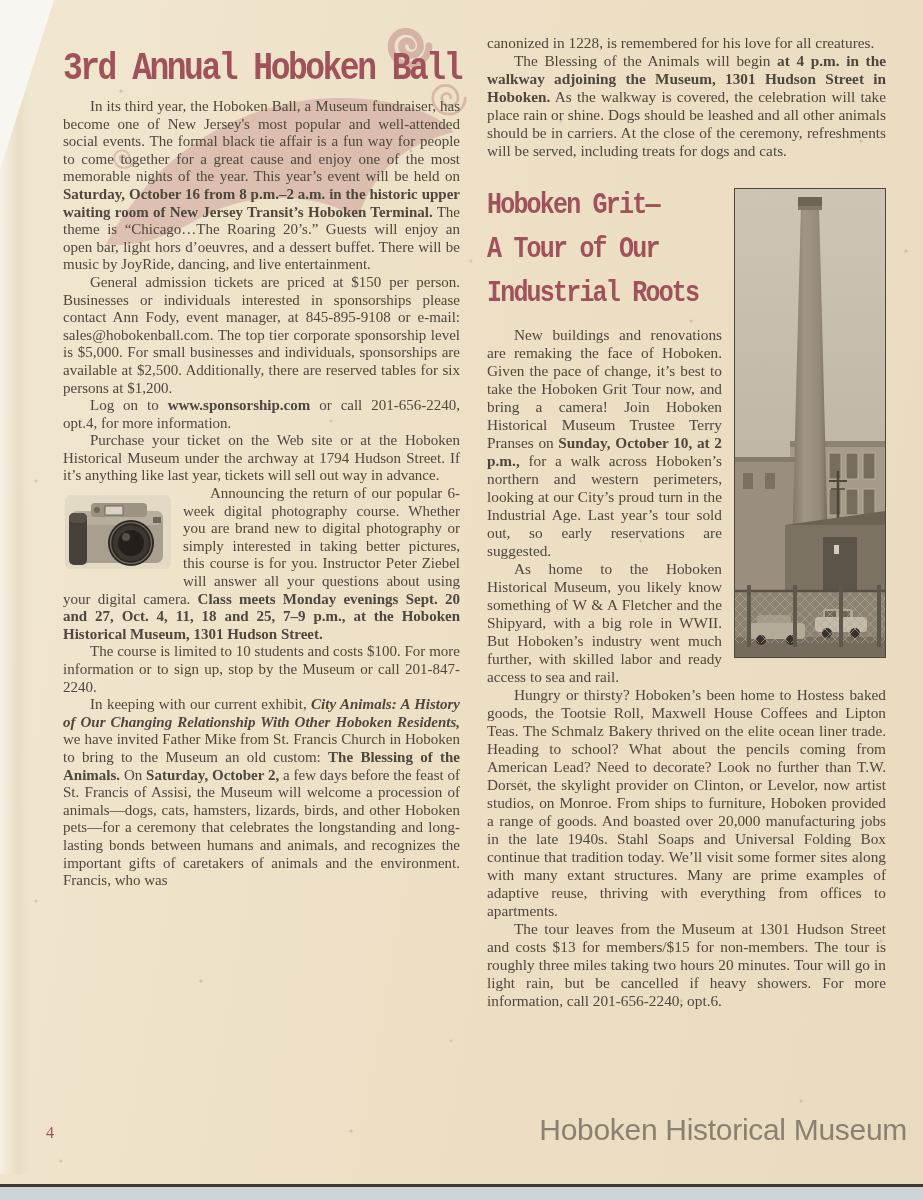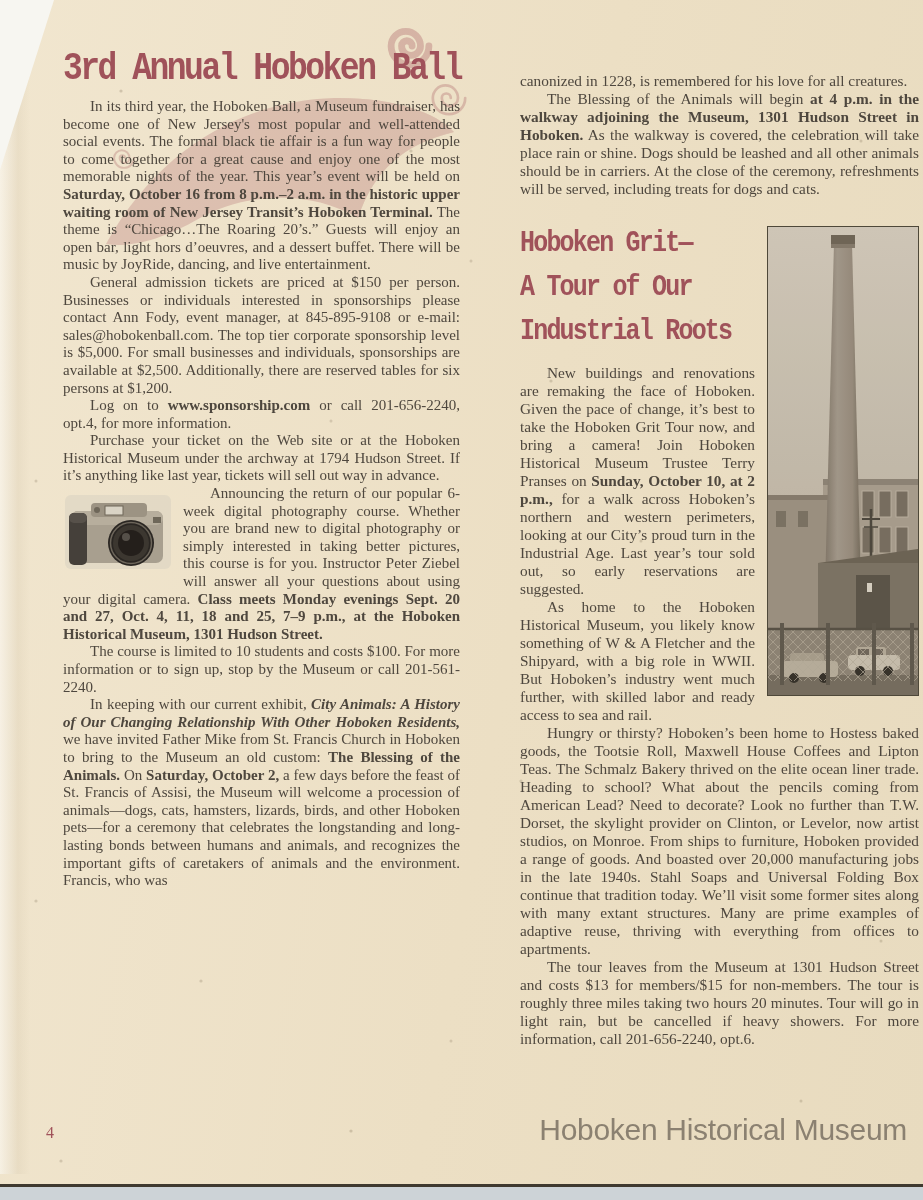--- a/index.html
+++ b/index.html
@@ -29,21 +29,21 @@
   .col-left .body{font-size:15px;line-height:17.6px;font-family:Liberation Serif, serif;}
   .col-right .body{font-size:15.3px;line-height:18px;}
   .ind{text-indent:27px;}
   .b{font-weight:700;} .i{font-style:italic;}
   .headline{font-family:Liberation Mono, monospace;font-weight:700;color:#a0525a;margin:0;white-space:nowrap;}
   .headline .hl{display:block;transform:scaleY(1.16);transform-origin:left 75%;}
   .col-left .headline{font-size:33px;letter-spacing:-2.5px;line-height:42px;}
   .h-ball{margin:50px 0 6px;}
   .h-photo{margin:18px 0 6px;}
   .h-blessing{margin:22px 0 8px;line-height:44px;}
-  .pad-top{padding-top:72px;margin-left:33px;}
+  .pad-top{padding-top:34px;}
   .grit{margin-top:26px;}
   .grit .headline{font-size:25px;letter-spacing:-1.8px;line-height:44px;margin:0 0 8px;}
   .stack-photo{float:right;width:150px;height:468px;margin:2px 0 6px 12px;
                border:1px solid #4e4839;background:#c6beae;}
   .camera{float:left;width:106px;height:78px;margin:8px 12px 2px 2px;}
   .page-number{position:absolute;left:46px;top:1124px;font-family:"Liberation Serif",serif;
                font-size:16px;color:#a0525a;z-index:2;}
   .watermark{position:absolute;right:16px;bottom:40px;font-family:"Liberation Sans",sans-serif;
              font-size:30px;letter-spacing:-.3px;color:#8b8171;z-index:3;}
   .corner-sliver{position:absolute;left:0;top:0;width:54px;height:170px;background:#f7f6f1;
@@ -94,21 +94,21 @@
       </g>
       <g>
         <circle cx="66" cy="50" r="23" fill="#2a2622"></circle>
         <circle cx="66" cy="50" r="20.5" fill="none" stroke="#8a8273" stroke-width="1.5" opacity="0.7"></circle>
         <circle cx="66" cy="50" r="18" fill="#3c3730"></circle>
         <circle cx="66" cy="50" r="13" fill="#241f1b"></circle>
         <circle cx="61" cy="44" r="4" fill="#6b655c" opacity="0.7"></circle>
       </g>
     </svg>
     <p class="body ind"><span>Announcing the return of our popular 6-week digital photography course. Whether you are brand new to digital photography or simply interested in taking better pictures, this course is for you. Instructor Peter Ziebel will answer all your questions about using your digital camera. </span><span class="b">Class meets Monday evenings Sept. 20 and 27, Oct. 4, 11, 18 and 25, 7–9 p.m., at the Hoboken Historical Museum, 1301 Hudson Street.</span></p>
-    <p class="body ind"><span>The course is limited to 10 students and costs $100. For more information or to sign up, stop by the Museum or call 201-561-2240.</span></p>
+    <p class="body ind"><span>The course is limited to 10 students and costs $100. For more information or to sign up, stop by the Museum or call 201-847-2240.</span></p>
 
     <p class="body ind"><span>In keeping with our current exhibit, </span><span class="b i">City Animals: A History of Our Changing Relationship With Other Hoboken Residents,</span><span> we have invited Father Mike from St. Francis Church in Hoboken to bring to the Museum an old custom: </span><span class="b">The Blessing of the Animals.</span><span> On </span><span class="b">Saturday, October 2,</span><span> a few days before the feast of St. Francis of Assisi, the Museum will welcome a procession of animals—dogs, cats, hamsters, lizards, birds, and other Hoboken pets—for a ceremony that celebrates the longstanding and long-lasting bonds between humans and animals, and recognizes the important gifts of caretakers of animals and the environment. Francis, who was</span></p>
   </div>
 
   <div class="col col-right pad-top">
     <p class="body"><span>canonized in 1228, is remembered for his love for all creatures.</span></p>
     <p class="body ind"><span>The Blessing of the Animals will begin </span><span class="b">at 4 p.m. in the walkway adjoining the Museum, 1301 Hudson Street in Hoboken.</span><span> As the walkway is covered, the celebration will take place rain or shine. Dogs should be leashed and all other animals should be in carriers. At the close of the ceremony, refreshments will be served, including treats for dogs and cats.</span></p>
 
     <section class="grit">
       <svg class="stack-photo" viewBox="0 0 150 468" preserveAspectRatio="none">

